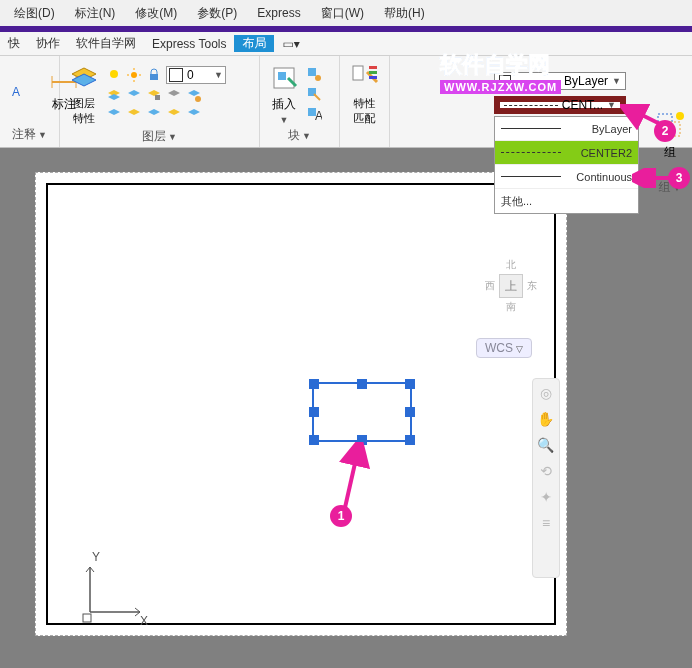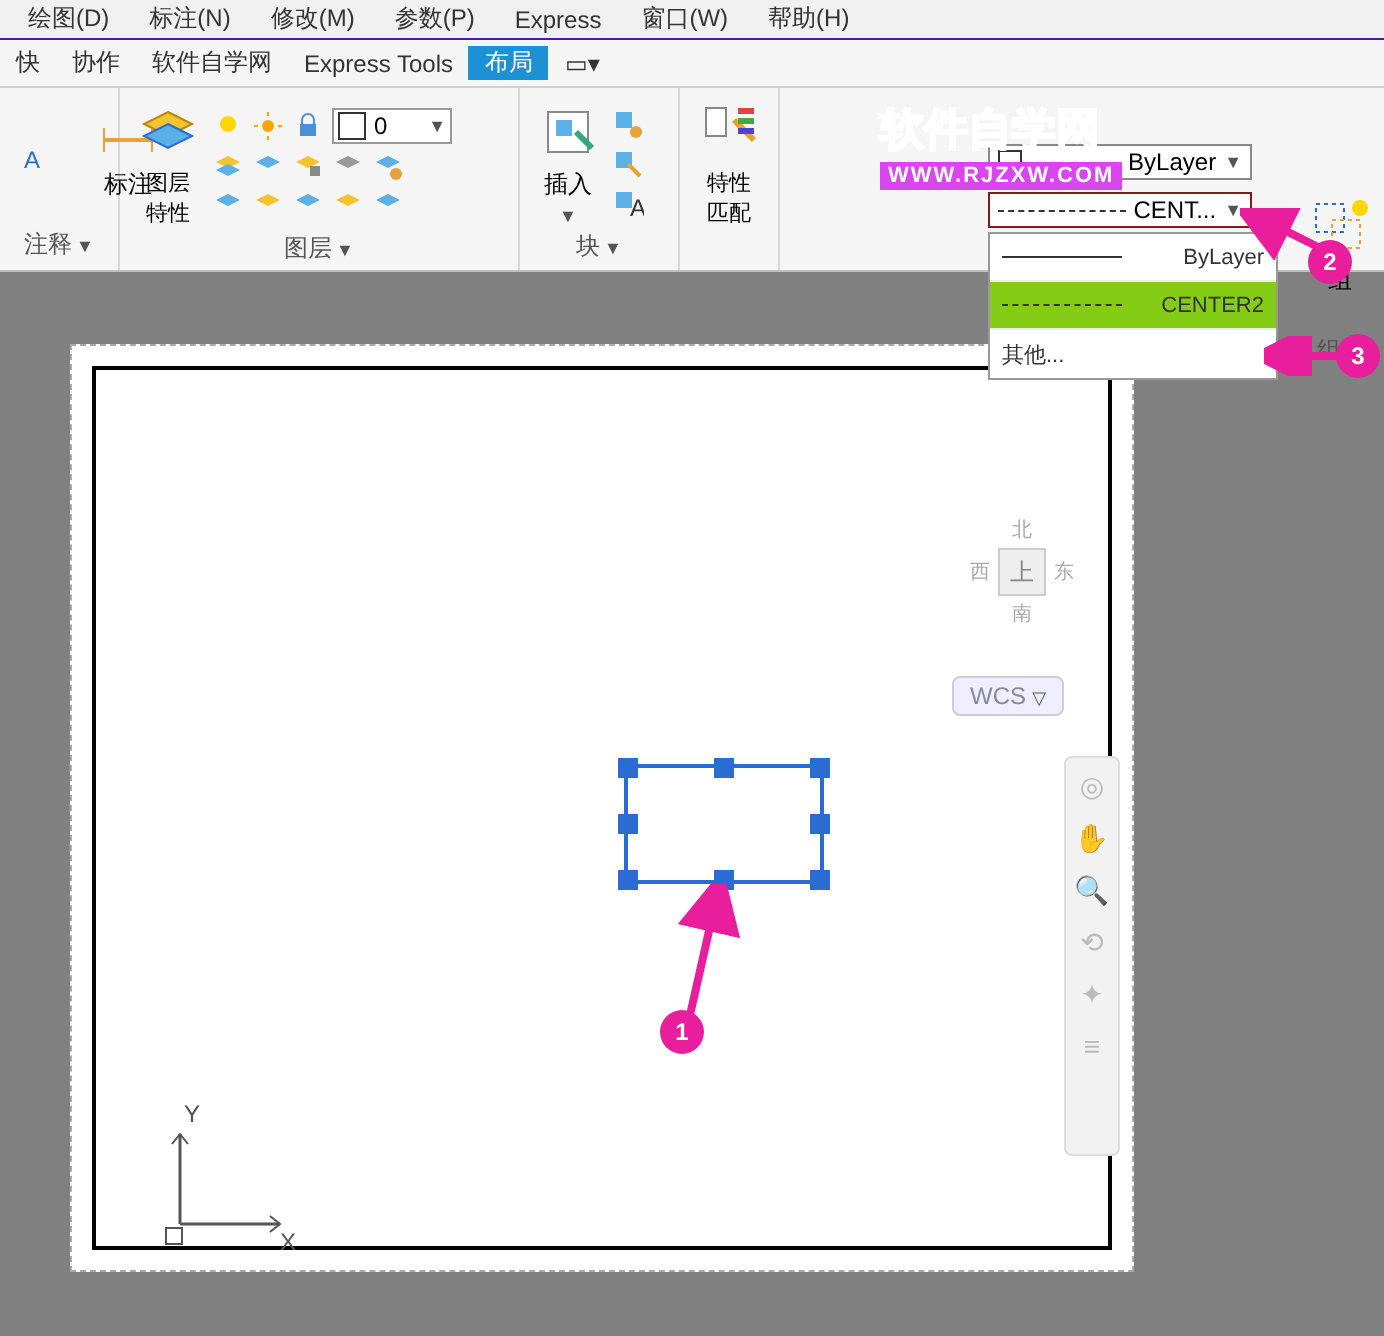--- a/index.html
+++ b/index.html
@@ -1,17 +1,17 @@
 <!DOCTYPE html>
 <html><head>
 <meta charset="utf-8">
 <style>
 *{margin:0;padding:0;box-sizing:border-box;font-family:"Microsoft YaHei",Arial,sans-serif;font-size:12px}
 body{background:#808080;width:692px;height:668px;overflow:hidden;position:relative}
-.menubar{background:#f0f0f0;height:20px;display:flex;align-items:center;padding:0 4px;border-bottom:1px solid #4c1d95}
+.menubar{background:#f0f0f0;height:32px;display:flex;align-items:center;padding:0 4px;border-bottom:6px solid #4c1d95}
 .menubar span{padding:0 10px;color:#333;cursor:default}
 .toolbar{background:#f5f5f5;height:24px;display:flex;align-items:center;border-bottom:1px solid #d0d0d0}
 .toolbar span{padding:0 8px;color:#333}
 .tab-active{background:#1e90d4;color:#fff!important;padding:2px 8px}
 .ribbon{background:#f5f5f5;height:92px;display:flex;border-bottom:1px solid #c0c0c0;position:relative}
 .panel{border-right:1px solid #d8d8d8;padding:4px 6px;display:flex;flex-direction:column;justify-content:space-between;height:100%}
 .panel-row{display:flex;gap:4px;align-items:center}
 .panel-label{text-align:center;font-size:11px;color:#555;display:flex;justify-content:center;align-items:center;gap:2px}
 .ico{width:16px;height:16px;display:inline-block}
 .ico-lg{width:32px;height:32px;display:inline-block}
@@ -35,21 +35,21 @@
 .wcs{position:absolute;top:338px;right:160px;background:#eef;border:1px solid #ccd;border-radius:4px;padding:2px 8px;color:#889;font-size:11px}
 .navbar{position:absolute;top:378px;right:132px;width:28px;height:200px;background:#f2f2f2;border:1px solid #ddd;border-radius:4px;display:flex;flex-direction:column;align-items:center;gap:8px;padding:6px 0}
 .navbar div{width:18px;height:18px;color:#bbb;font-size:14px;text-align:center}
 .linetype-dd{position:absolute;top:68px;left:494px;width:145px;background:#fff;border:1px solid #999;z-index:10}
 .lt-row{height:24px;display:flex;align-items:center;padding:0 6px;border-bottom:1px solid #eee;gap:6px}
 .lt-row.sel{background:#84cc16}
 .lt-line{flex:0 0 60px;height:1px;background:#333}
 .lt-center{flex:0 0 60px;height:1px;border-top:1px dashed #333}
 .lt-text{flex:1;text-align:right;color:#333;font-size:11px}
 .bylayer-dd{position:absolute;top:72px;left:494px;width:132px;height:18px;border:1px solid #888;background:#fff;display:flex;align-items:center;justify-content:flex-end;padding:0 4px;font-size:11px}
-.cent-dd{position:absolute;top:96px;left:494px;width:132px;height:18px;border:1px solid #7f1d1d;background:#fff;display:flex;align-items:center;justify-content:flex-end;padding:0 4px;font-size:11px}
+.cent-dd{position:absolute;top:96px;left:494px;width:132px;height:18px;border:6px solid #7f1d1d;background:#fff;display:flex;align-items:center;justify-content:flex-end;padding:0 4px;font-size:11px}
 .marker{position:absolute;width:22px;height:22px;border-radius:50%;background:#e91e9c;color:#fff;display:flex;align-items:center;justify-content:center;font-size:12px;font-weight:bold;z-index:30}
 .arrow{position:absolute;z-index:29}
 .watermark{position:absolute;top:50px;left:440px;z-index:25;font-weight:bold;pointer-events:none}
 .watermark .cn{font-size:22px;color:#006eff;-webkit-text-stroke:1px #fff}
 .watermark .en{font-size:11px;color:#fff;background:#d946ef;padding:1px 4px;letter-spacing:1px;display:inline-block;margin-top:-2px}
 .grp{position:absolute;top:52px;right:4px;display:flex;flex-direction:column;align-items:center;gap:2px}
 </style>
 </head>
 <body>
 
@@ -249,20 +249,24 @@
 
 <div class="linetype-dd" style="top:116px">
   <div class="lt-row">
       <div class="lt-line"></div>
       <div class="lt-text">ByLayer</div>
     </div>
   <div class="lt-row sel">
       <div class="lt-center"></div>
       <div class="lt-text">CENTER2</div>
     </div>
+  <div class="lt-row">
+      <div class="lt-line"></div>
+      <div class="lt-text">Continuous</div>
+    </div>
   <div class="lt-row" style="border-bottom:none">
       <div class="lt-text" style="text-align:left">其他...</div>
     </div>
 </div>
 
 <div class="canvas-wrap">
   <div class="paper"></div>
 </div>
 
 <div class="sel-rect">

